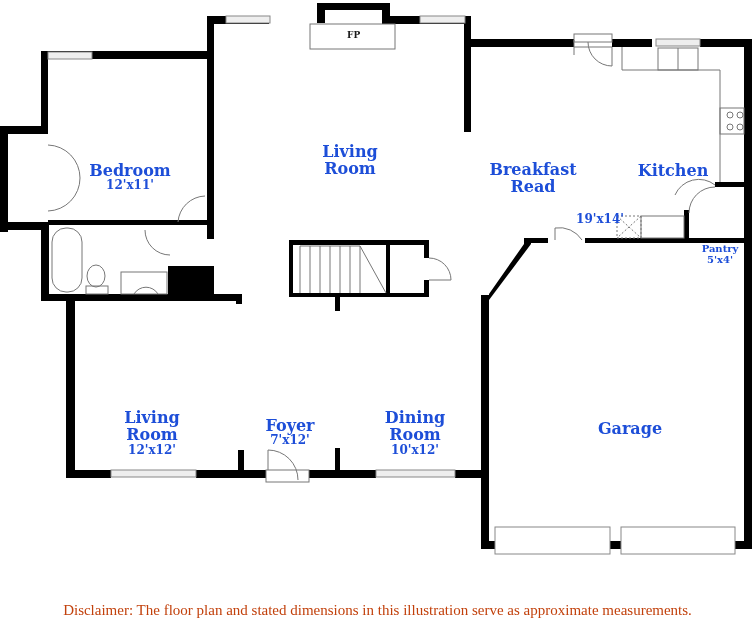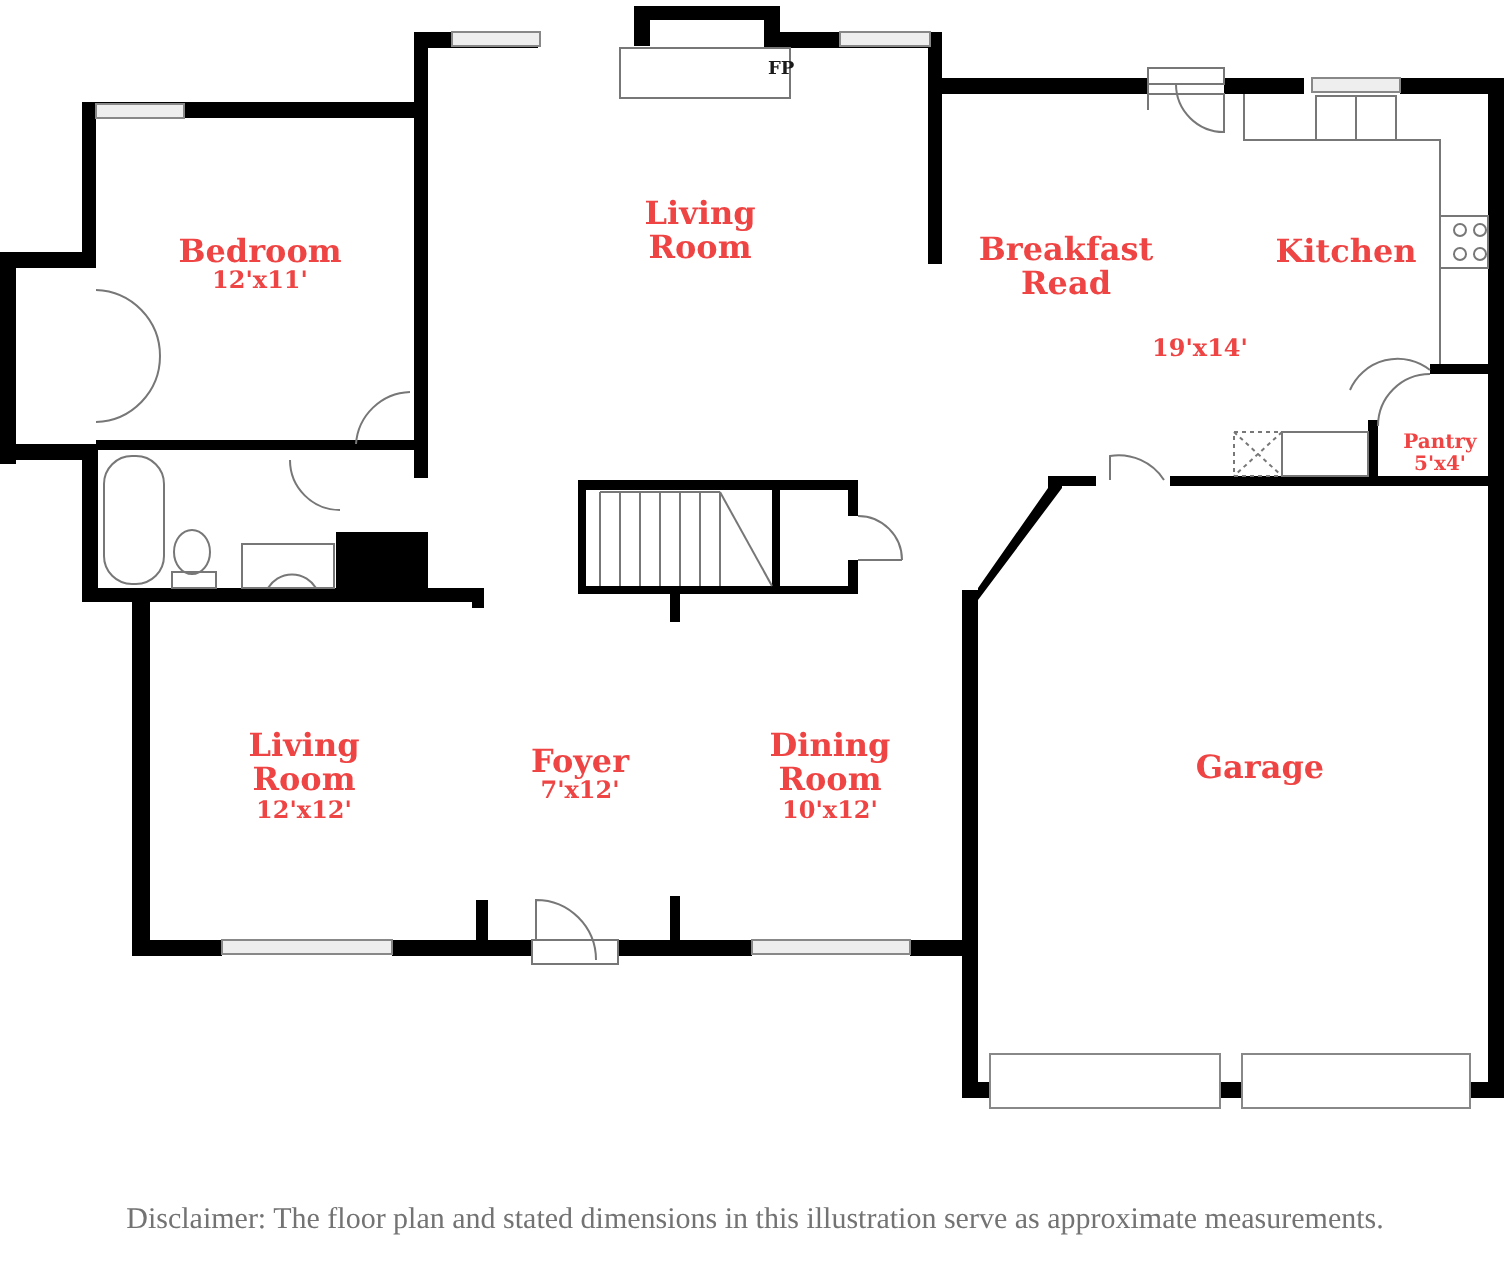--- a/index.html
+++ b/index.html
@@ -1,23 +1,23 @@
 <!DOCTYPE html>
 <html><head>
 <meta charset="utf-8">
 <style>
   html, body { margin: 0; padding: 0; background: #ffffff; }
   body { width: 755px; height: 643px; position: relative; overflow: hidden; font-family: "DejaVu Serif", "Liberation Serif", serif; }
   #plan { position: absolute; left: 0; top: 0; width: 755px; height: 590px; }
-  .room-label { position: absolute; text-align: center; font-family: "DejaVu Serif", serif; font-weight: bold; color: #ef4444; line-height: 1.08; }
+  .room-label { position: absolute; text-align: center; font-family: "DejaVu Serif", serif; font-weight: bold; color: #1d4ed8; line-height: 1.08; margin-top: 45px; }
   .room-label .nm { display: block; font-size: 16px; }
   .room-label .dm { display: block; font-size: 12px; }
   .small-label { font-size: 10px !important; }
-  .fp-label { position: absolute; font-family: "DejaVu Serif", serif; font-weight: bold; font-size: 9px; color: #1a1a1a; margin-left: 37px; }
-  #disclaimer { position: absolute; left: 0; top: 601px; width: 755px; text-align: center; font-family: "Liberation Serif", serif; font-size: 15px; line-height: 19px; color: #737373; }
+  .fp-label { position: absolute; font-family: "DejaVu Serif", serif; font-weight: bold; font-size: 9px; color: #1a1a1a; }
+  #disclaimer { position: absolute; left: 0; top: 601px; width: 755px; text-align: center; font-family: "Liberation Serif", serif; font-size: 15px; line-height: 19px; color: #c2410c; }
   #disclaimer span { display: block; }
 </style>
 </head>
 <body>
 
 <div id="plan">
   <svg width="755" height="590" viewBox="0 0 755 590">
     <g fill="#000">
 
       <rect x="41" y="51" width="7" height="82"></rect>
@@ -151,21 +151,21 @@
   </div>
 
   <div class="room-label" style="left:628px; top:117px; width:90px;">
     <span class="nm">Kitchen</span>
   </div>
 
   <div class="room-label" style="left:560px; top:168px; width:80px;">
     <span class="dm">19'x14'</span>
   </div>
 
-  <div class="room-label" style="left:694px; top:217px; width:52px;">
+  <div class="room-label" style="left:694px; top:199px; width:52px;">
     <span class="nm small-label">Pantry</span>
     <span class="dm small-label">5'x4'</span>
   </div>
 
   <div class="room-label" style="left:92px; top:364px; width:120px;">
     <span class="nm">Living</span>
     <span class="nm">Room</span>
     <span class="dm">12'x12'</span>
   </div>
 

